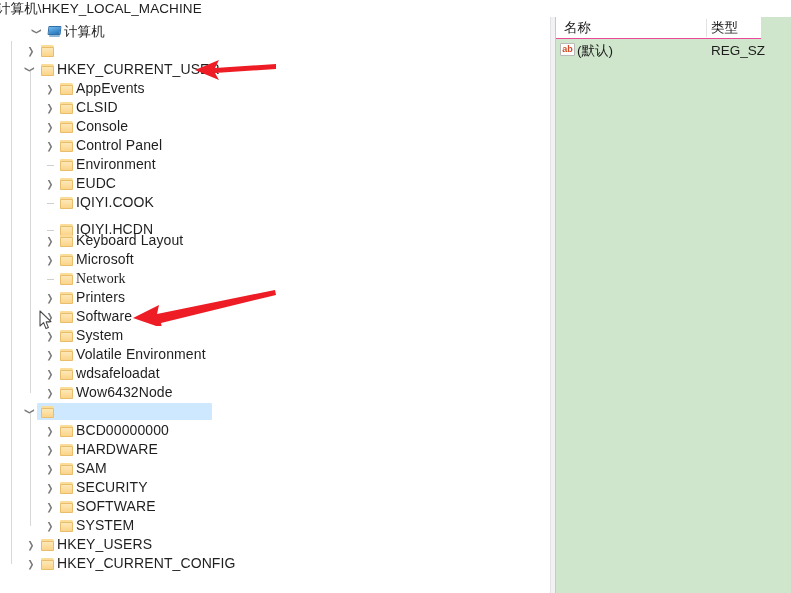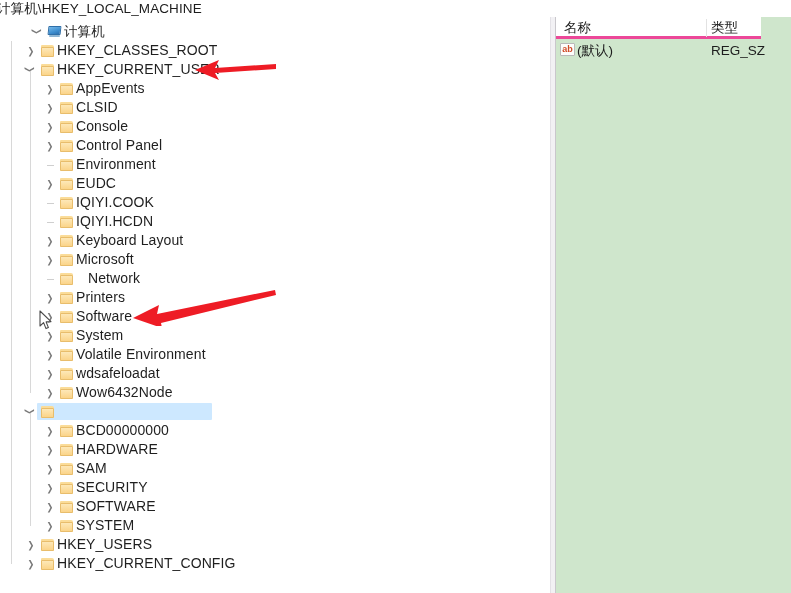--- a/index.html
+++ b/index.html
@@ -159,21 +159,21 @@
     left: 556px; top: 17px;
     width: 235px; height: 576px;
     background: #cfe6cc;
     overflow: hidden;
   }
   #valuehdr {
     position: absolute;
     left: 0; top: 0;
     width: 205px; height: 22px;
     background: #ffffff;
-    border-bottom: 3px solid #ec4899;
+    border-bottom: 1px solid #ec4899;
   }
   #valuehdr .hcell {
     position: absolute;
     top: 0;
     height: 21px;
     line-height: 21px;
     font-size: 13.5px;
     color: #1d1d1d;
   }
   #valuehdr .hdiv {
@@ -259,21 +259,20 @@
             <span class="stand"></span>
           </span>
           <span class="tlabel cjk" style="left: 38px;">计算机</span>
         </div>
         <div class="trow" style="top: 24px;">
           <span class="twist collapsed" style="left: 23px;"></span>
           <span class="folder" style="left: 41px;">
             <span class="fback"></span>
             <span class="ffront"></span>
           </span>
-          <span class="tlabel" style="left: 57px;">HKEY_CLASSES_ROOT</span>
         </div>
         <div class="trow" style="top: 43px;">
           <span class="twist expanded" style="left: 23px;"></span>
           <span class="folder" style="left: 41px;">
             <span class="fback"></span>
             <span class="ffront"></span>
           </span>
           <span class="tlabel" style="left: 57px;">HKEY_CURRENT_USER</span>
         </div>
         <div class="trow" style="top: 62px;">
@@ -325,21 +324,21 @@
           <span class="tlabel" style="left: 76px;">EUDC</span>
         </div>
         <div class="trow" style="top: 176px;">
           <span class="twist leaf" style="left: 42px;"></span>
           <span class="folder" style="left: 60px;">
             <span class="fback"></span>
             <span class="ffront"></span>
           </span>
           <span class="tlabel" style="left: 76px;">IQIYI.COOK</span>
         </div>
-        <div class="trow" style="top: 195px;">
+        <div class="trow" style="top: 203px;">
           <span class="twist leaf" style="left: 42px;"></span>
           <span class="folder" style="left: 60px;">
             <span class="fback"></span>
             <span class="ffront"></span>
           </span>
           <span class="tlabel" style="left: 76px;">IQIYI.HCDN</span>
         </div>
         <div class="trow" style="top: 214px;">
           <span class="twist collapsed" style="left: 42px;"></span>
           <span class="folder" style="left: 60px;">
@@ -355,21 +354,21 @@
             <span class="ffront"></span>
           </span>
           <span class="tlabel" style="left: 76px;">Microsoft</span>
         </div>
         <div class="trow" style="top: 252px;">
           <span class="twist leaf" style="left: 42px;"></span>
           <span class="folder" style="left: 60px;">
             <span class="fback"></span>
             <span class="ffront"></span>
           </span>
-          <span class="tlabel" style="left: 88px;">Network</span>
+          <span class="tlabel" style="left: 76px; font-family: Liberation Serif, serif;">Network</span>
         </div>
         <div class="trow" style="top: 271px;">
           <span class="twist collapsed" style="left: 42px;"></span>
           <span class="folder" style="left: 60px;">
             <span class="fback"></span>
             <span class="ffront"></span>
           </span>
           <span class="tlabel" style="left: 76px;">Printers</span>
         </div>
         <div class="trow" style="top: 290px;">

